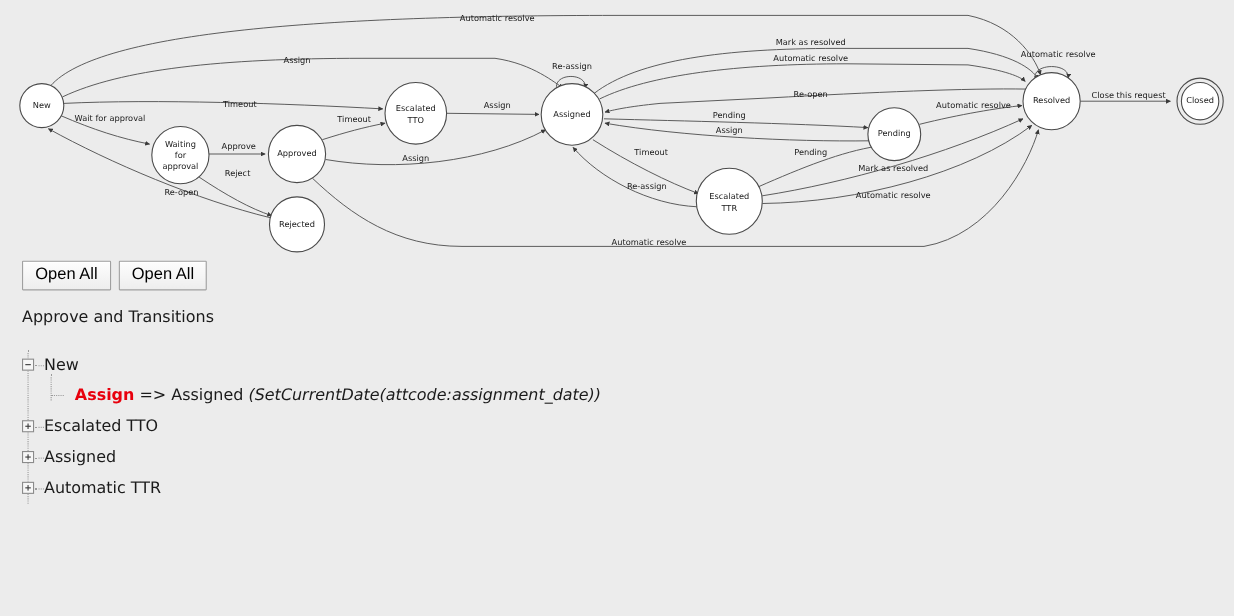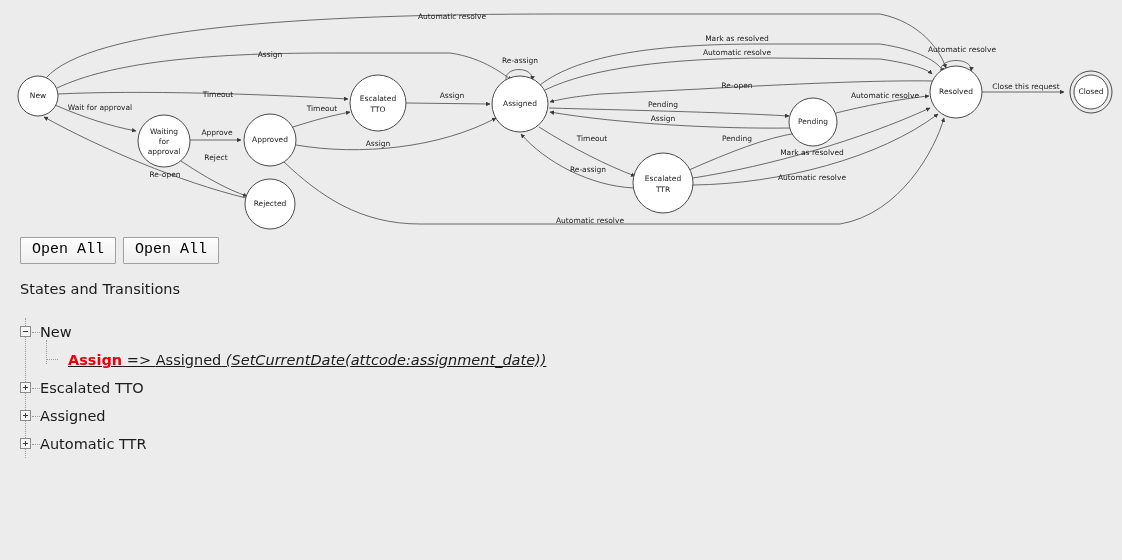--- a/index.html
+++ b/index.html
@@ -61,21 +61,21 @@
 
   
   #button-bar {
     position: absolute;
     left: 20px;
     top: 237px;
     display: flex;
     gap: 7px;
   }
   .tree-button {
-    font-family: Liberation Mono, monospace;
+    font-family: Liberation Sans, sans-serif;
     font-size: 15px;
     color: #000;
     background: linear-gradient(#fdfdfd, #eeeeee);
     border: 1px solid #a0a0a0;
     border-radius: 1px;
     padding: 2px 11px 3px 11px;
     line-height: 20px;
     cursor: pointer;
     box-shadow: inset 0 1px 0 #ffffff;
   }
@@ -174,21 +174,20 @@
     top: -6px;
     bottom: 10px;
     width: 0;
     border-left: 1px dotted #9a9a9a;
   }
 
   .tree-leaf {
     position: relative;
     line-height: 28px;
     padding-bottom: 0;
-    text-decoration: underline;
   }
   .tree-leaf::before {
     content: "";
     position: absolute;
     left: -22px;
     top: 13px;
     width: 12px;
     height: 0;
     border-top: 1px dotted #9a9a9a;
   }
@@ -362,21 +361,21 @@
           <text class="edge-label" x="1026" y="89">Close this request</text>
         </g>
     </svg>
   </div>
 
   <div id="button-bar">
     <button class="tree-button">Open All</button>
     <button class="tree-button">Open All</button>
   </div>
 
-  <div id="section-title">States and Transitions</div>
+  <div id="section-title">Approve and Transitions</div>
 
   <div id="tree">
     <div class="tree-root" id="tree-root">
         <div class="tree-node">
           <div class="tree-node-head"><span class="toggle-box"></span><span>New</span></div>
           <div class="tree-children">
             <div class="tree-leaf"><span class="trans-name">Assign</span><span class="trans-arrow"> =&gt; </span><span class="trans-target">Assigned</span><span class="trans-actions"> (SetCurrentDate(attcode:assignment_date))</span></div>
           </div>
         </div>
         <div class="tree-node">

